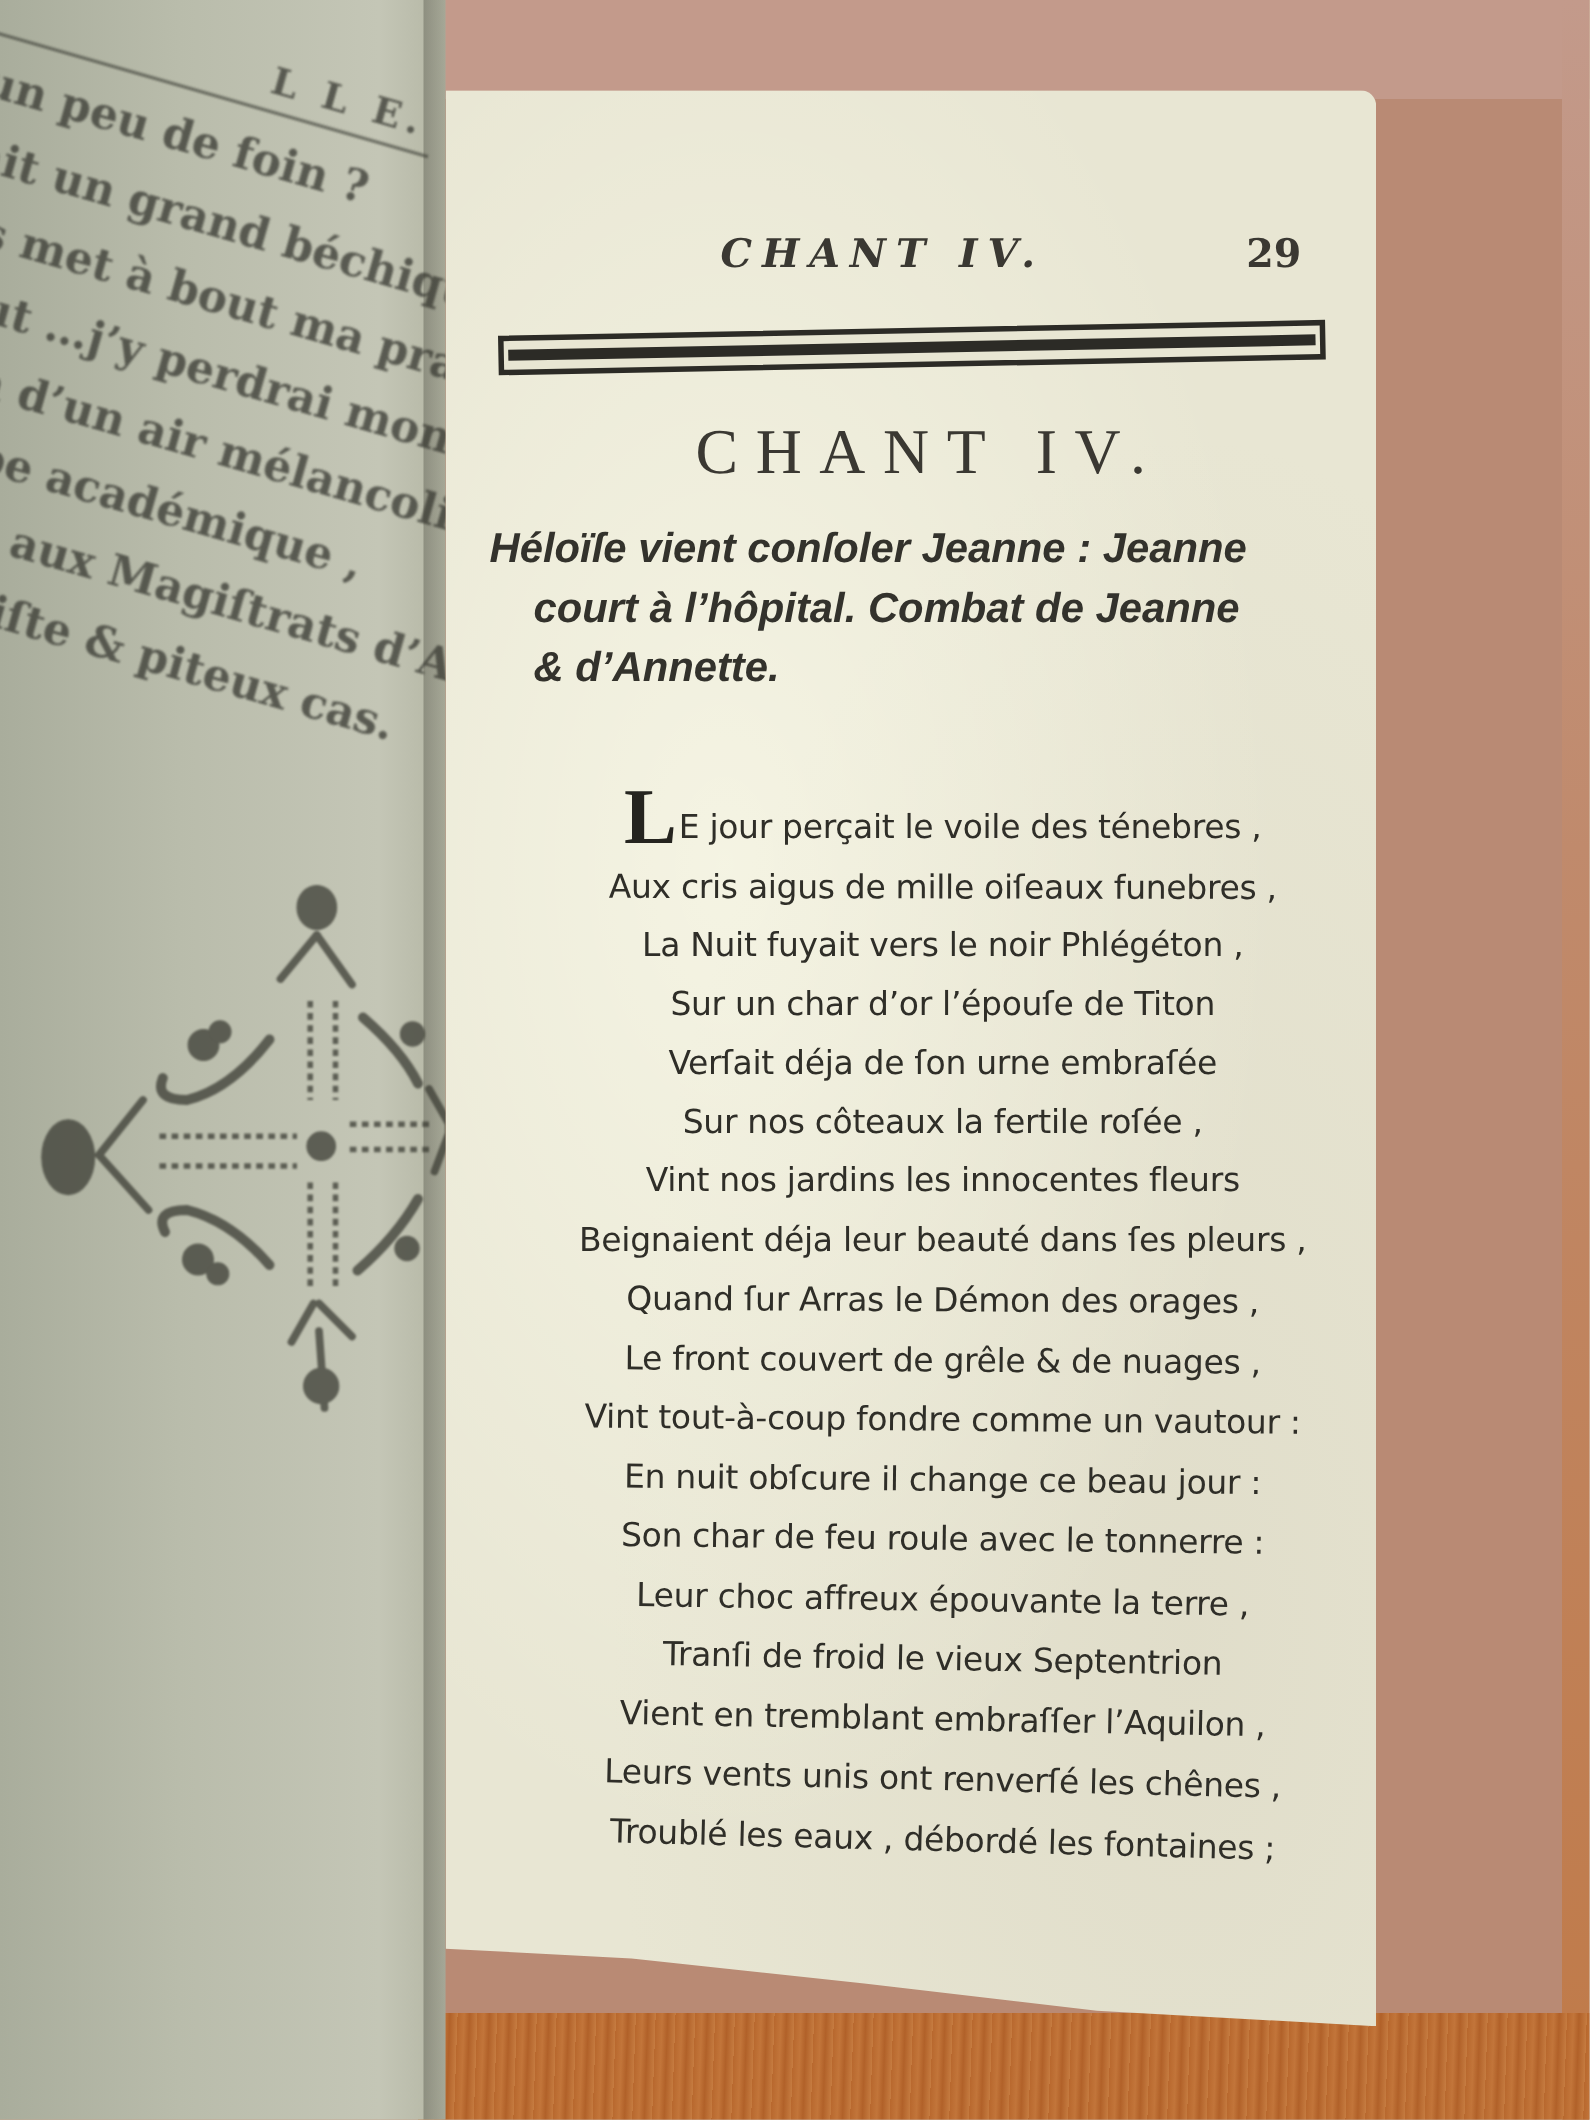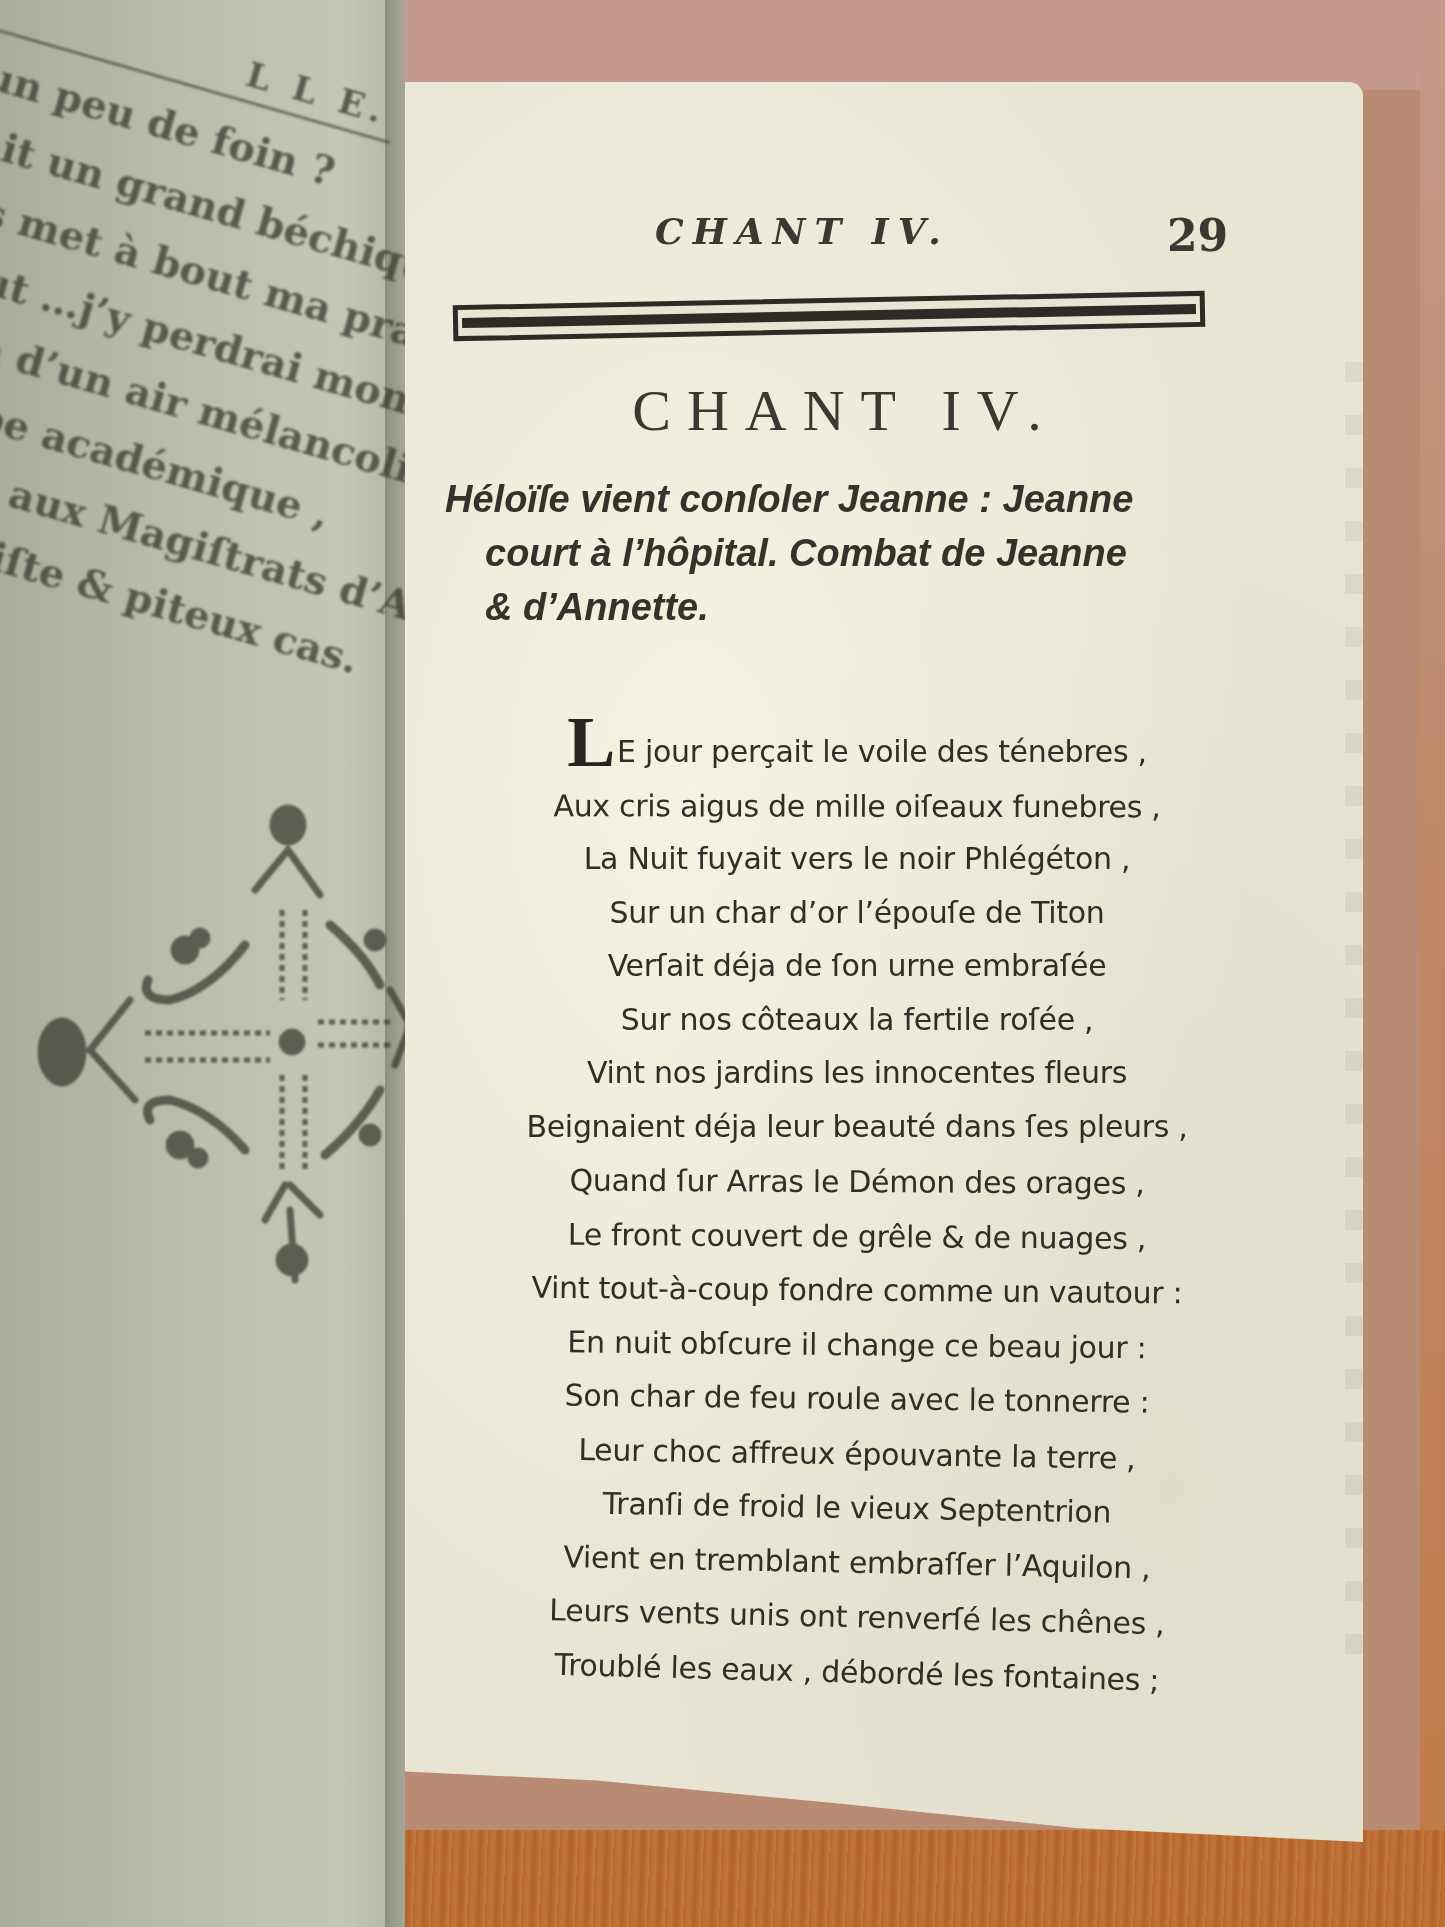--- a/index.html
+++ b/index.html
@@ -31,38 +31,38 @@
     .left-line { font-size:40px; line-height:66px; white-space:nowrap; }
     .ornament {
       position:absolute; left:20px; top:790px; width:390px; height:500px;
       opacity:.75; filter:blur(1.2px);
     }
     .gutter-shadow { position:absolute; left:385px; top:0; width:30px; height:1927px;
       background:linear-gradient(90deg,rgba(60,60,50,.35),rgba(60,60,50,0)); }
 
     
     .right-page {
-      position:absolute; left:405px; top:82px; width:958px; height:1760px;
+      position:absolute; left:405px; top:82px; width:846px; height:1760px;
       background:#e8e6d3;
       background-image:
         radial-gradient(ellipse at 30% 40%, rgba(255,255,240,.55), rgba(255,255,240,0) 60%),
         radial-gradient(ellipse at 80% 80%, rgba(210,205,185,.35), rgba(210,205,185,0) 55%);
       border-top-right-radius:14px;
       clip-path:polygon(0 0,100% 0,100% 100%,70% 99.2%,45% 97.8%,20% 96.5%,0 96%);
     }
     .content { position:absolute; left:0; top:0; width:100%; height:100%; color:#2e2d27; }
 
     .running-head {
       position:absolute; left:250px; top:128px;
       font-family:"DejaVu Serif", serif; font-style:italic; font-weight:bold;
       font-size:36px; letter-spacing:9px; color:#3a3832;
     }
     .page-number {
-      position:absolute; left:762px; top:128px;
-      font-size:44px; font-weight:bold; color:#3a3832;
+      position:absolute; left:728px; top:128px;
+      font-size:36px; font-weight:bold; color:#3a3832;
     }
     .double-rule {
       position:absolute; left:48px; top:216px; width:752px; height:36px;
       transform:rotate(-1.1deg);
       border:5px solid #2c2b26; box-sizing:border-box; background:#e8e6d3;
     }
     .double-rule::after {
       content:""; position:absolute; left:4px; right:4px; top:8px; height:10px; background:#2c2b26;
     }
     .chapter-title {

